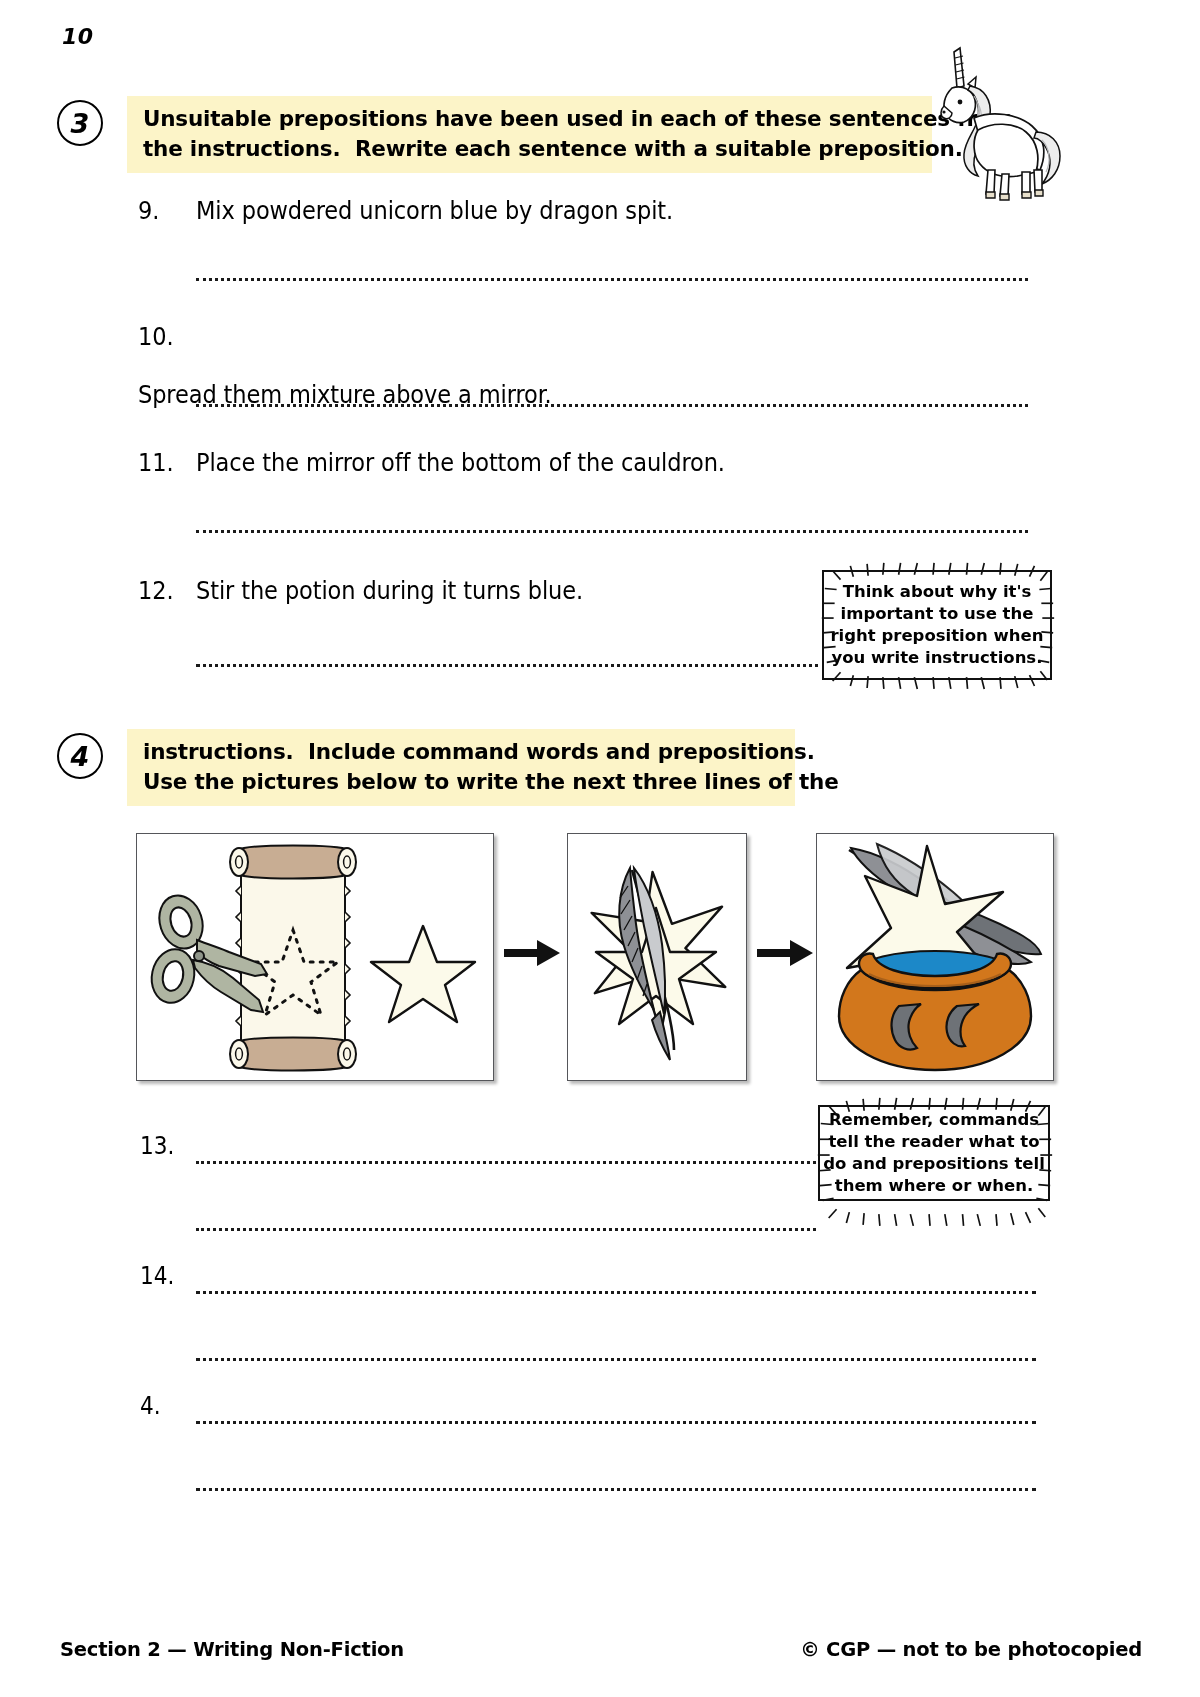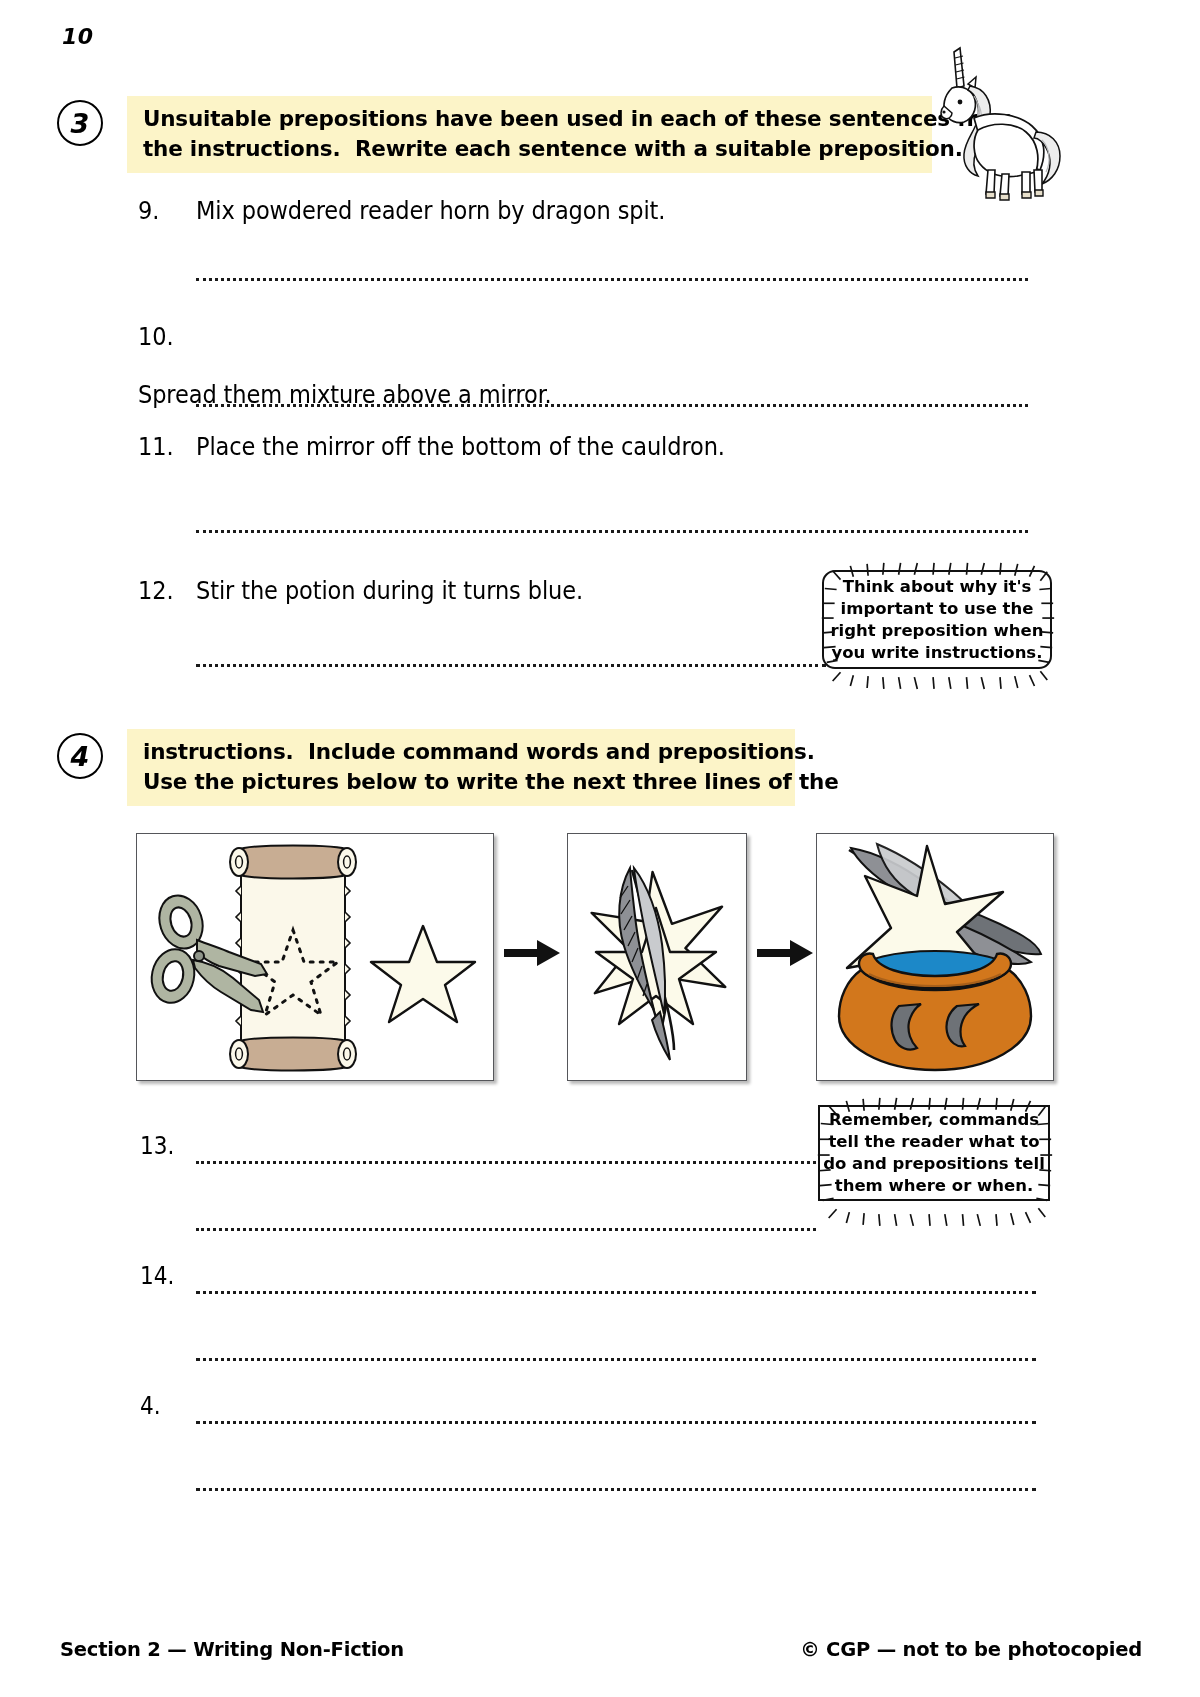--- a/index.html
+++ b/index.html
@@ -193,43 +193,43 @@
 
   <div class="q-marker" style="left:57px; top:100px;">3</div>
 
   <div class="q-banner" style="left:127px; top:96px; width:805px;">
     <div>Unsuitable prepositions have been used in each of these sentences from</div>
     <div>the instructions.  Rewrite each sentence with a suitable preposition.</div>
   </div>
 
   <div class="item" style="left:138px; top:196px;">
     <span class="num">9.</span>
-    <span class="txt">Mix powdered reader horn by dragon spit.</span>
+    <span class="txt">Mix powdered unicorn blue by dragon spit.</span>
   </div>
   <div class="rule" style="left:196px; top:272px; width:832px;"></div>
 
   <div class="item" style="left:138px; top:322px;flex-direction:column;">
     <span class="num">10.</span>
     <span class="txt">Spread them mixture above a mirror.</span>
   </div>
   <div class="rule" style="left:196px; top:398px; width:832px;"></div>
 
-  <div class="item" style="left:138px; top:432px;justify-content:center;">
+  <div class="item" style="left:138px; top:448px;justify-content:center;">
     <span class="num">11.</span>
     <span class="txt">Place the mirror off the bottom of the cauldron.</span>
   </div>
   <div class="rule" style="left:196px; top:524px; width:832px;"></div>
 
   <div class="item" style="left:138px; top:576px;">
     <span class="num">12.</span>
     <span class="txt">Stir the potion during it turns blue.</span>
   </div>
   <div class="rule" style="left:196px; top:658px; width:630px;"></div>
 
-  <div class="tip" style="left:822px; top:570px; width:230px; height:99px;border-radius:13px;">
+  <div class="tip" style="left:822px; top:570px; width:230px; height:110px;">
     <svg class="tip-rays" viewBox="0 0 256 136" preserveAspectRatio="none">
       <g stroke="#111" stroke-width="1.7">
         <line x1="22" y1="12" x2="30" y2="21"></line>
         <line x1="40" y1="7" x2="43" y2="18"></line>
         <line x1="57" y1="5" x2="58" y2="17"></line>
         <line x1="74" y1="4" x2="73" y2="16"></line>
         <line x1="91" y1="4" x2="89" y2="16"></line>
         <line x1="108" y1="4" x2="105" y2="16"></line>
         <line x1="125" y1="4" x2="124" y2="16"></line>
         <line x1="142" y1="4" x2="140" y2="16"></line>

